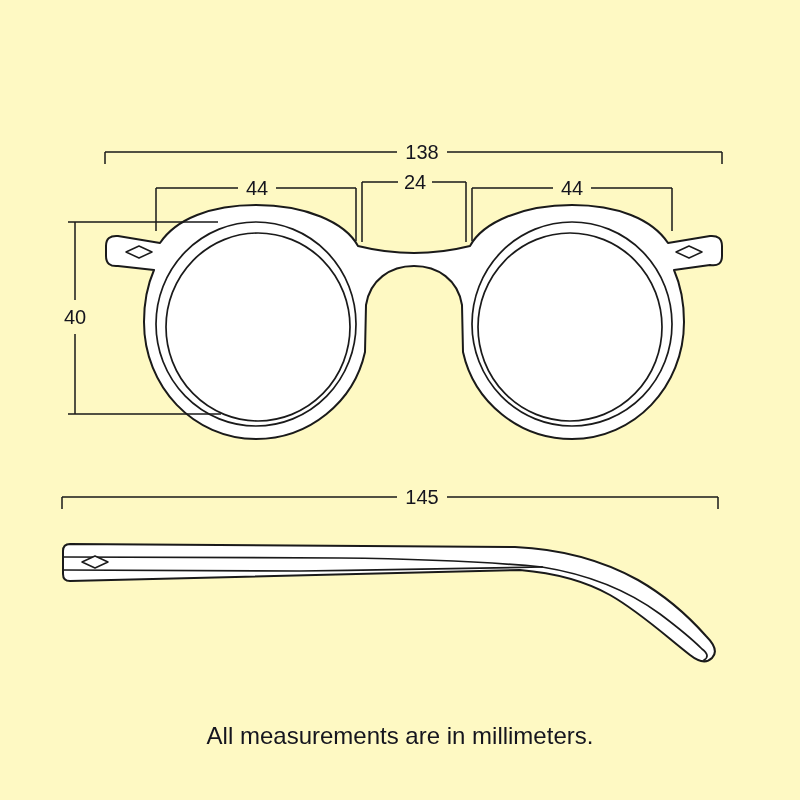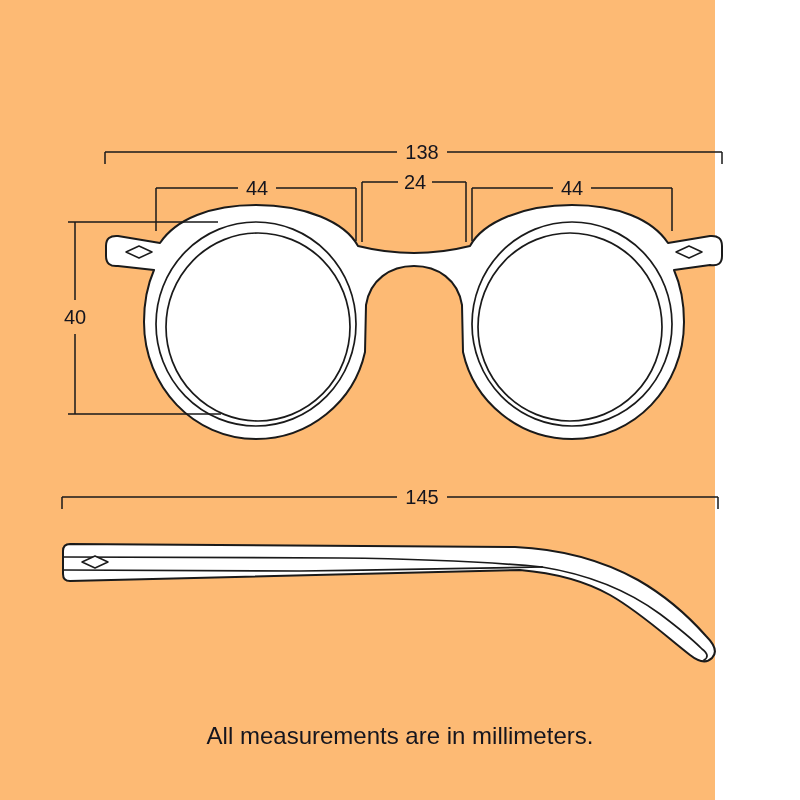--- a/index.html
+++ b/index.html
@@ -2,23 +2,23 @@
 <html><head>
 <meta charset="utf-8">
 <style>
   html, body {
     margin: 0;
     padding: 0;
     background: #ffffff;
   }
   .canvas {
     position: relative;
-    width: 715px;
+    width: 800px;
     height: 800px;
-    background: #fdba74;
+    background: #fef9c3;
     font-family: "Liberation Sans", sans-serif;
   }
   svg { display: block; }
   .outline {
     fill: #ffffff;
     stroke: #1a1a1a;
     stroke-width: 2;
     stroke-linejoin: round;
     stroke-linecap: round;
   }

